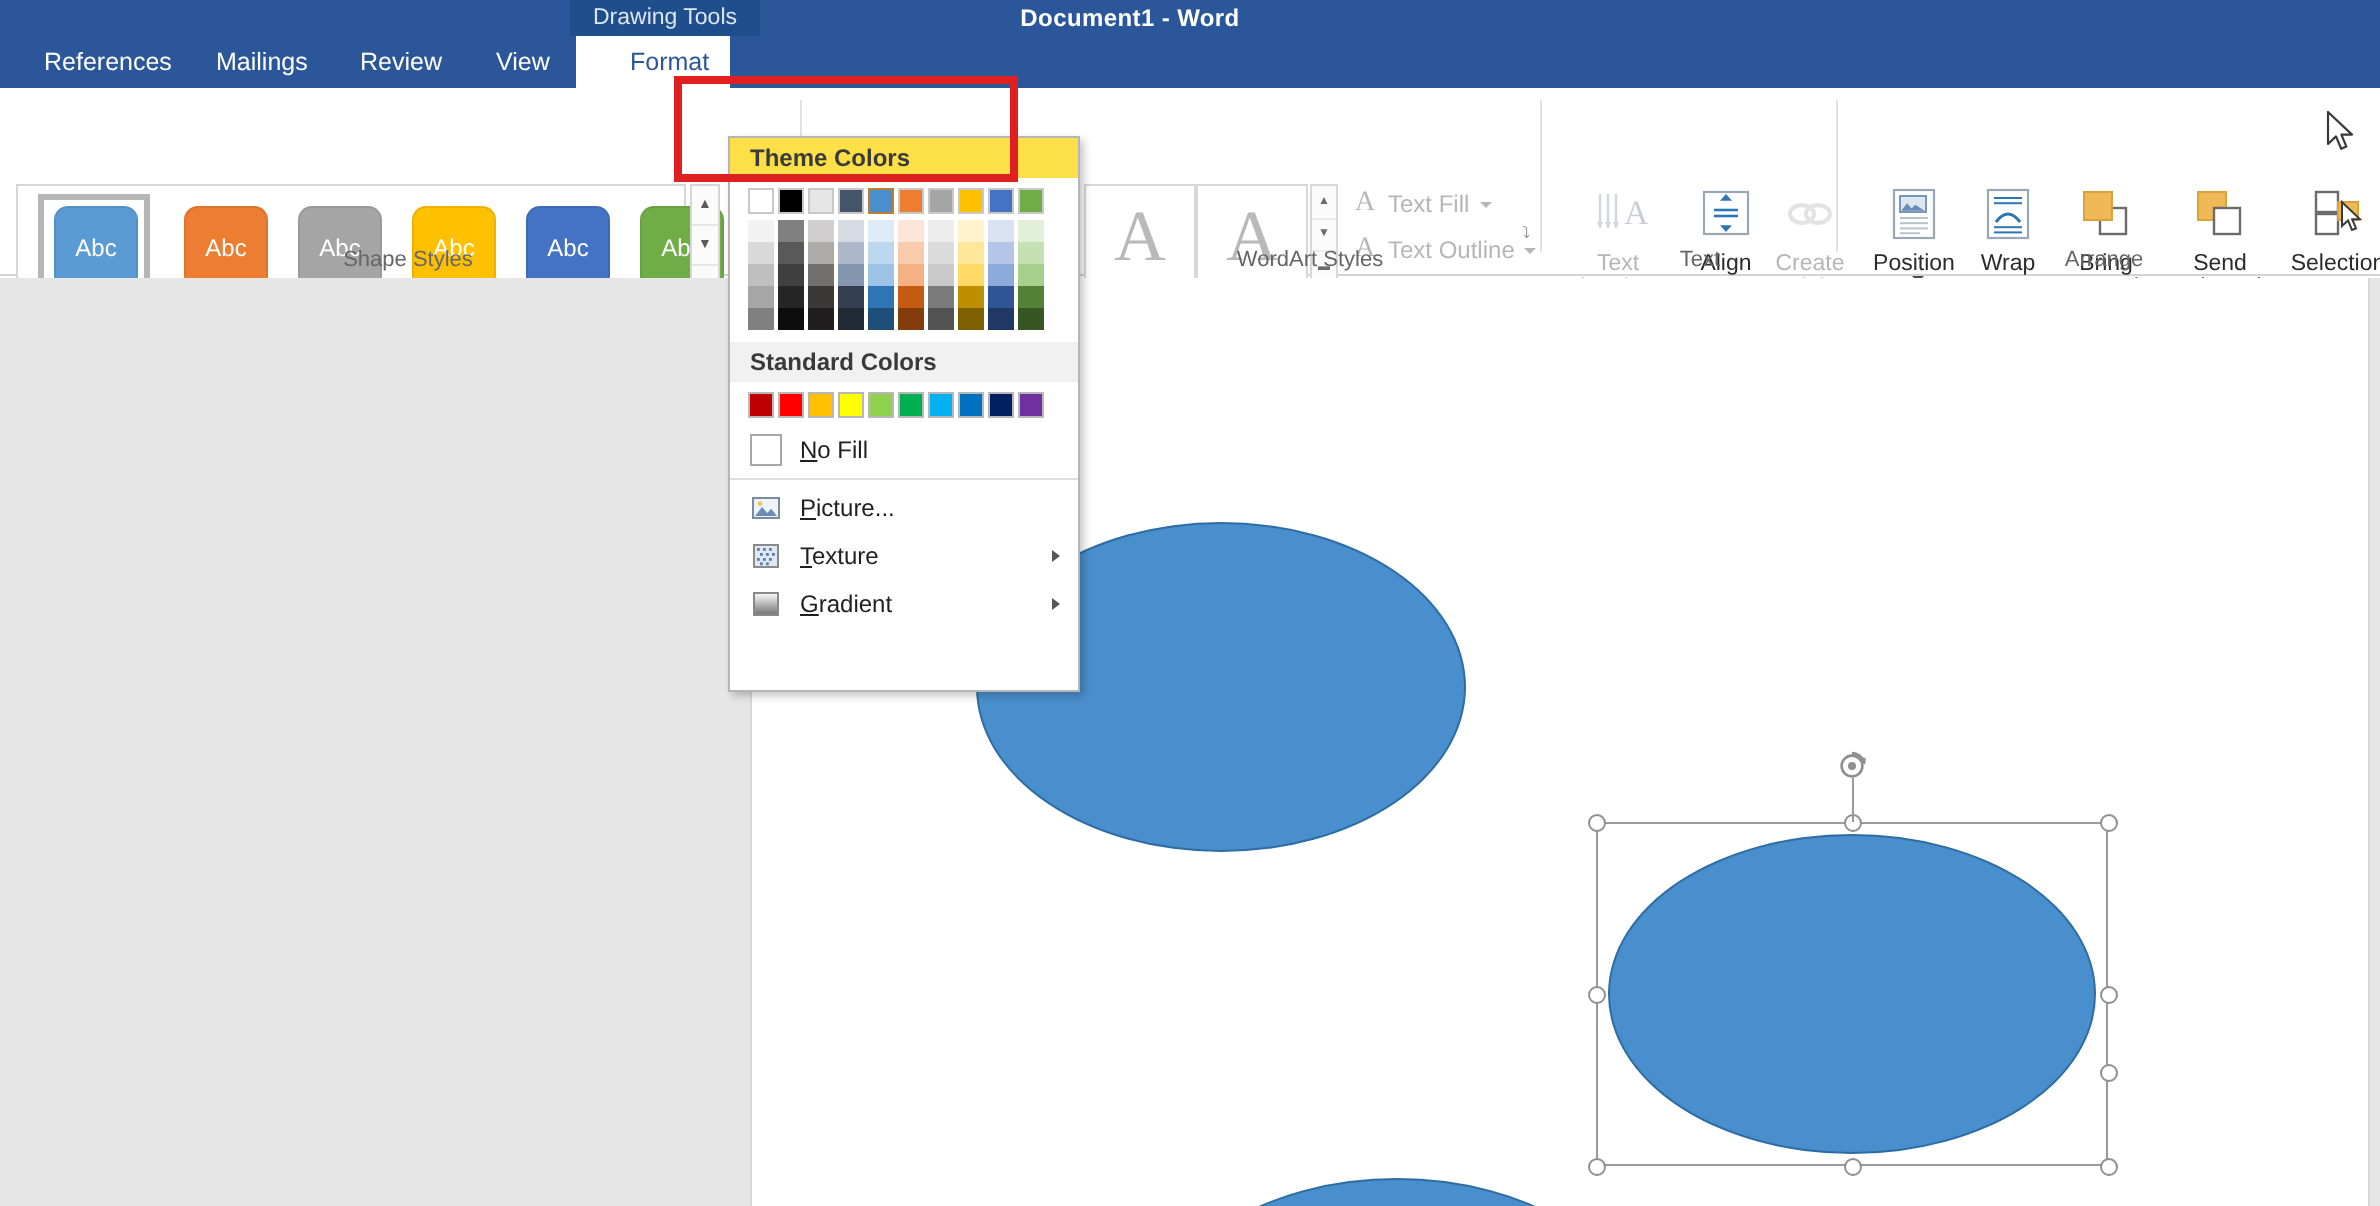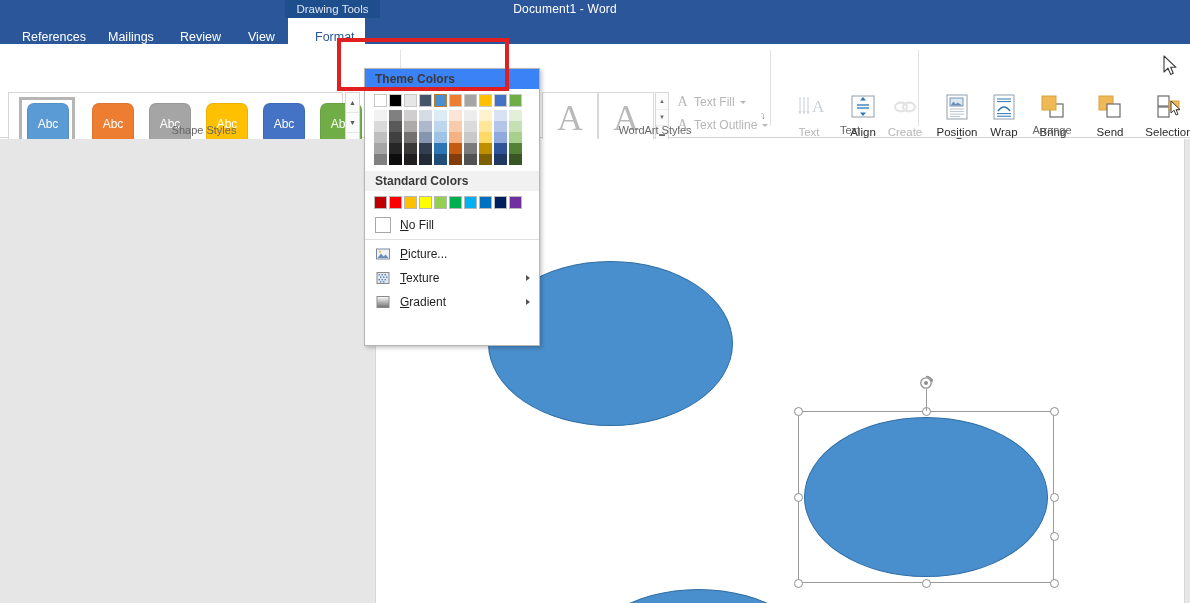--- a/index.html
+++ b/index.html
@@ -16,33 +16,33 @@
     background: #2b579a;
   }
   .ctxtab-label {
     position: absolute; left: 285px; top: 0px; width: 95px; height: 18px;
     background: #1f4e8c; color: #dde6f2; font-size: 11.5px;
     display: flex; align-items: center; justify-content: center;
     white-space: nowrap;
   }
   .doc-title {
     position: absolute; left: 0; top: 0px; width: 1130px; height: 18px;
-    color: #ffffff; font-size: 12px; font-weight: normal;
+    color: #ffffff; font-size: 12px; font-weight: bold;
     display: flex; align-items: center; justify-content: center;
     letter-spacing: .2px;
   }
 
   
   .tabstrip {
     position: absolute; left: 0; top: 18px; width: 1190px; height: 26px;
     background: #2b579a;
   }
   .tab {
     position: absolute; top: 0; height: 26px; color: #ffffff;
-    font-size: 12.5px; display: flex; align-items: flex-end;
+    font-size: 12.5px; display: flex; align-items: center;
     justify-content: center; padding: 0 10px; white-space: nowrap;
   }
   .tab.active {
     background: #ffffff; color: #2b579a;
   }
   .tellme {
     position: absolute; left: 392px; top: 18px; height: 26px;
     display: flex; align-items: center; gap: 5px;
     color: #cfdcee; font-size: 12px; white-space: nowrap;
   }
@@ -168,21 +168,21 @@
   }
   .cmdbtn .lbl2 { display: flex; align-items: center; gap: 3px; }
 
   
   .dropdown {
     position: absolute; left: 364px; top: 68px; width: 176px; height: 278px;
     background: #ffffff; border: 1px solid #b5b5b5;
     box-shadow: 2px 2px 4px rgba(0,0,0,.22); z-index: 40;
   }
   .dd-head {
-    height: 20px; background: #3b82f6; display: flex; align-items: center;
+    height: 20px; background: #fde047; display: flex; align-items: center;
     padding-left: 10px; font-size: 12px; font-weight: bold; color: #3a3a3a;
   }
   .dd-grid {
     padding: 5px 9px 6px 9px; display: flex; gap: 2px; background: #fff;
   }
   .dd-col { display: flex; flex-direction: column; }
   .dd-cell { width: 13px; height: 11px; }
   .dd-cell.top { height: 13px; margin-bottom: 3px; }
   .dd-cell.selcell { outline: 1.5px solid #c07d2e; outline-offset: -1.5px; }
   .dd-sep { height: 1px; background: #e0e0e0; margin: 2px 0; }

